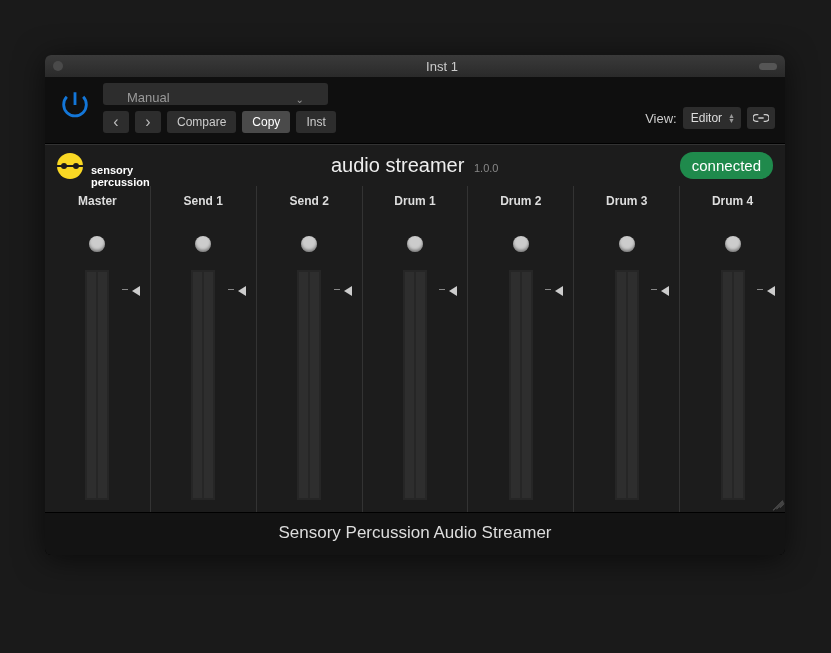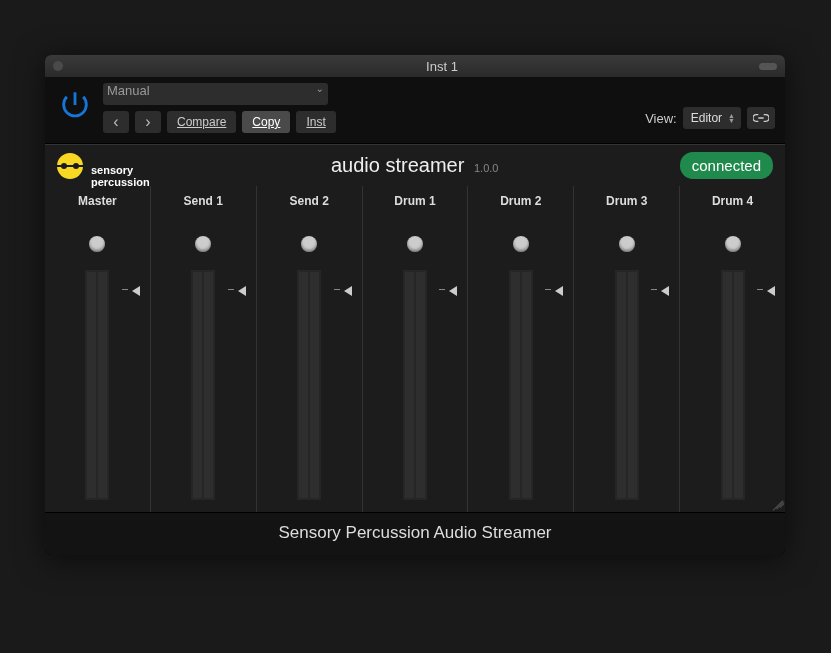--- a/index.html
+++ b/index.html
@@ -55,30 +55,29 @@
     width: 40px; height: 40px; border-radius: 50%;
     display: flex; align-items: center; justify-content: center;
     margin-right: 8px; margin-top: 2px;
   }
   .power svg { stroke: #1376d8; }
   .tb-col { flex: 0 0 auto; }
   .preset-row { display: flex; gap: 6px; align-items: center; margin-bottom: 6px; }
   .preset-select {
     background: #2d2d2d; color: #999;
     width: 225px; height: 22px; border-radius: 3px;
-    padding: 0 4px; font-size: 13px;
-    display: flex; align-items: flex-start; justify-content: space-between;
+    padding: 0 24px; font-size: 13px;
+    display: flex; align-items: flex-end; justify-content: space-between;
   }
   .btnrow { display: flex; gap: 6px; align-items: center; }
   .btn {
     background: #2d2d2d; color: #ccc;
     height: 22px; padding: 0 10px; font-size: 12px;
     border-radius: 3px; display: flex; align-items: center;
     border: none;
-    text-decoration: underline;
   }
   .btn.active { background: #4a4a4a; color: #fff; }
   .navbtn {
     width: 26px; height: 22px; background: #2d2d2d; border-radius: 3px;
     display: flex; align-items: center; justify-content: center;
     color: #bbb;
   }
   .spacer { flex: 1; }
   .view-group { display: flex; align-items: center; gap: 6px; margin-top: 24px; }
   .view-label { color: #ccc; font-size: 13px; }

